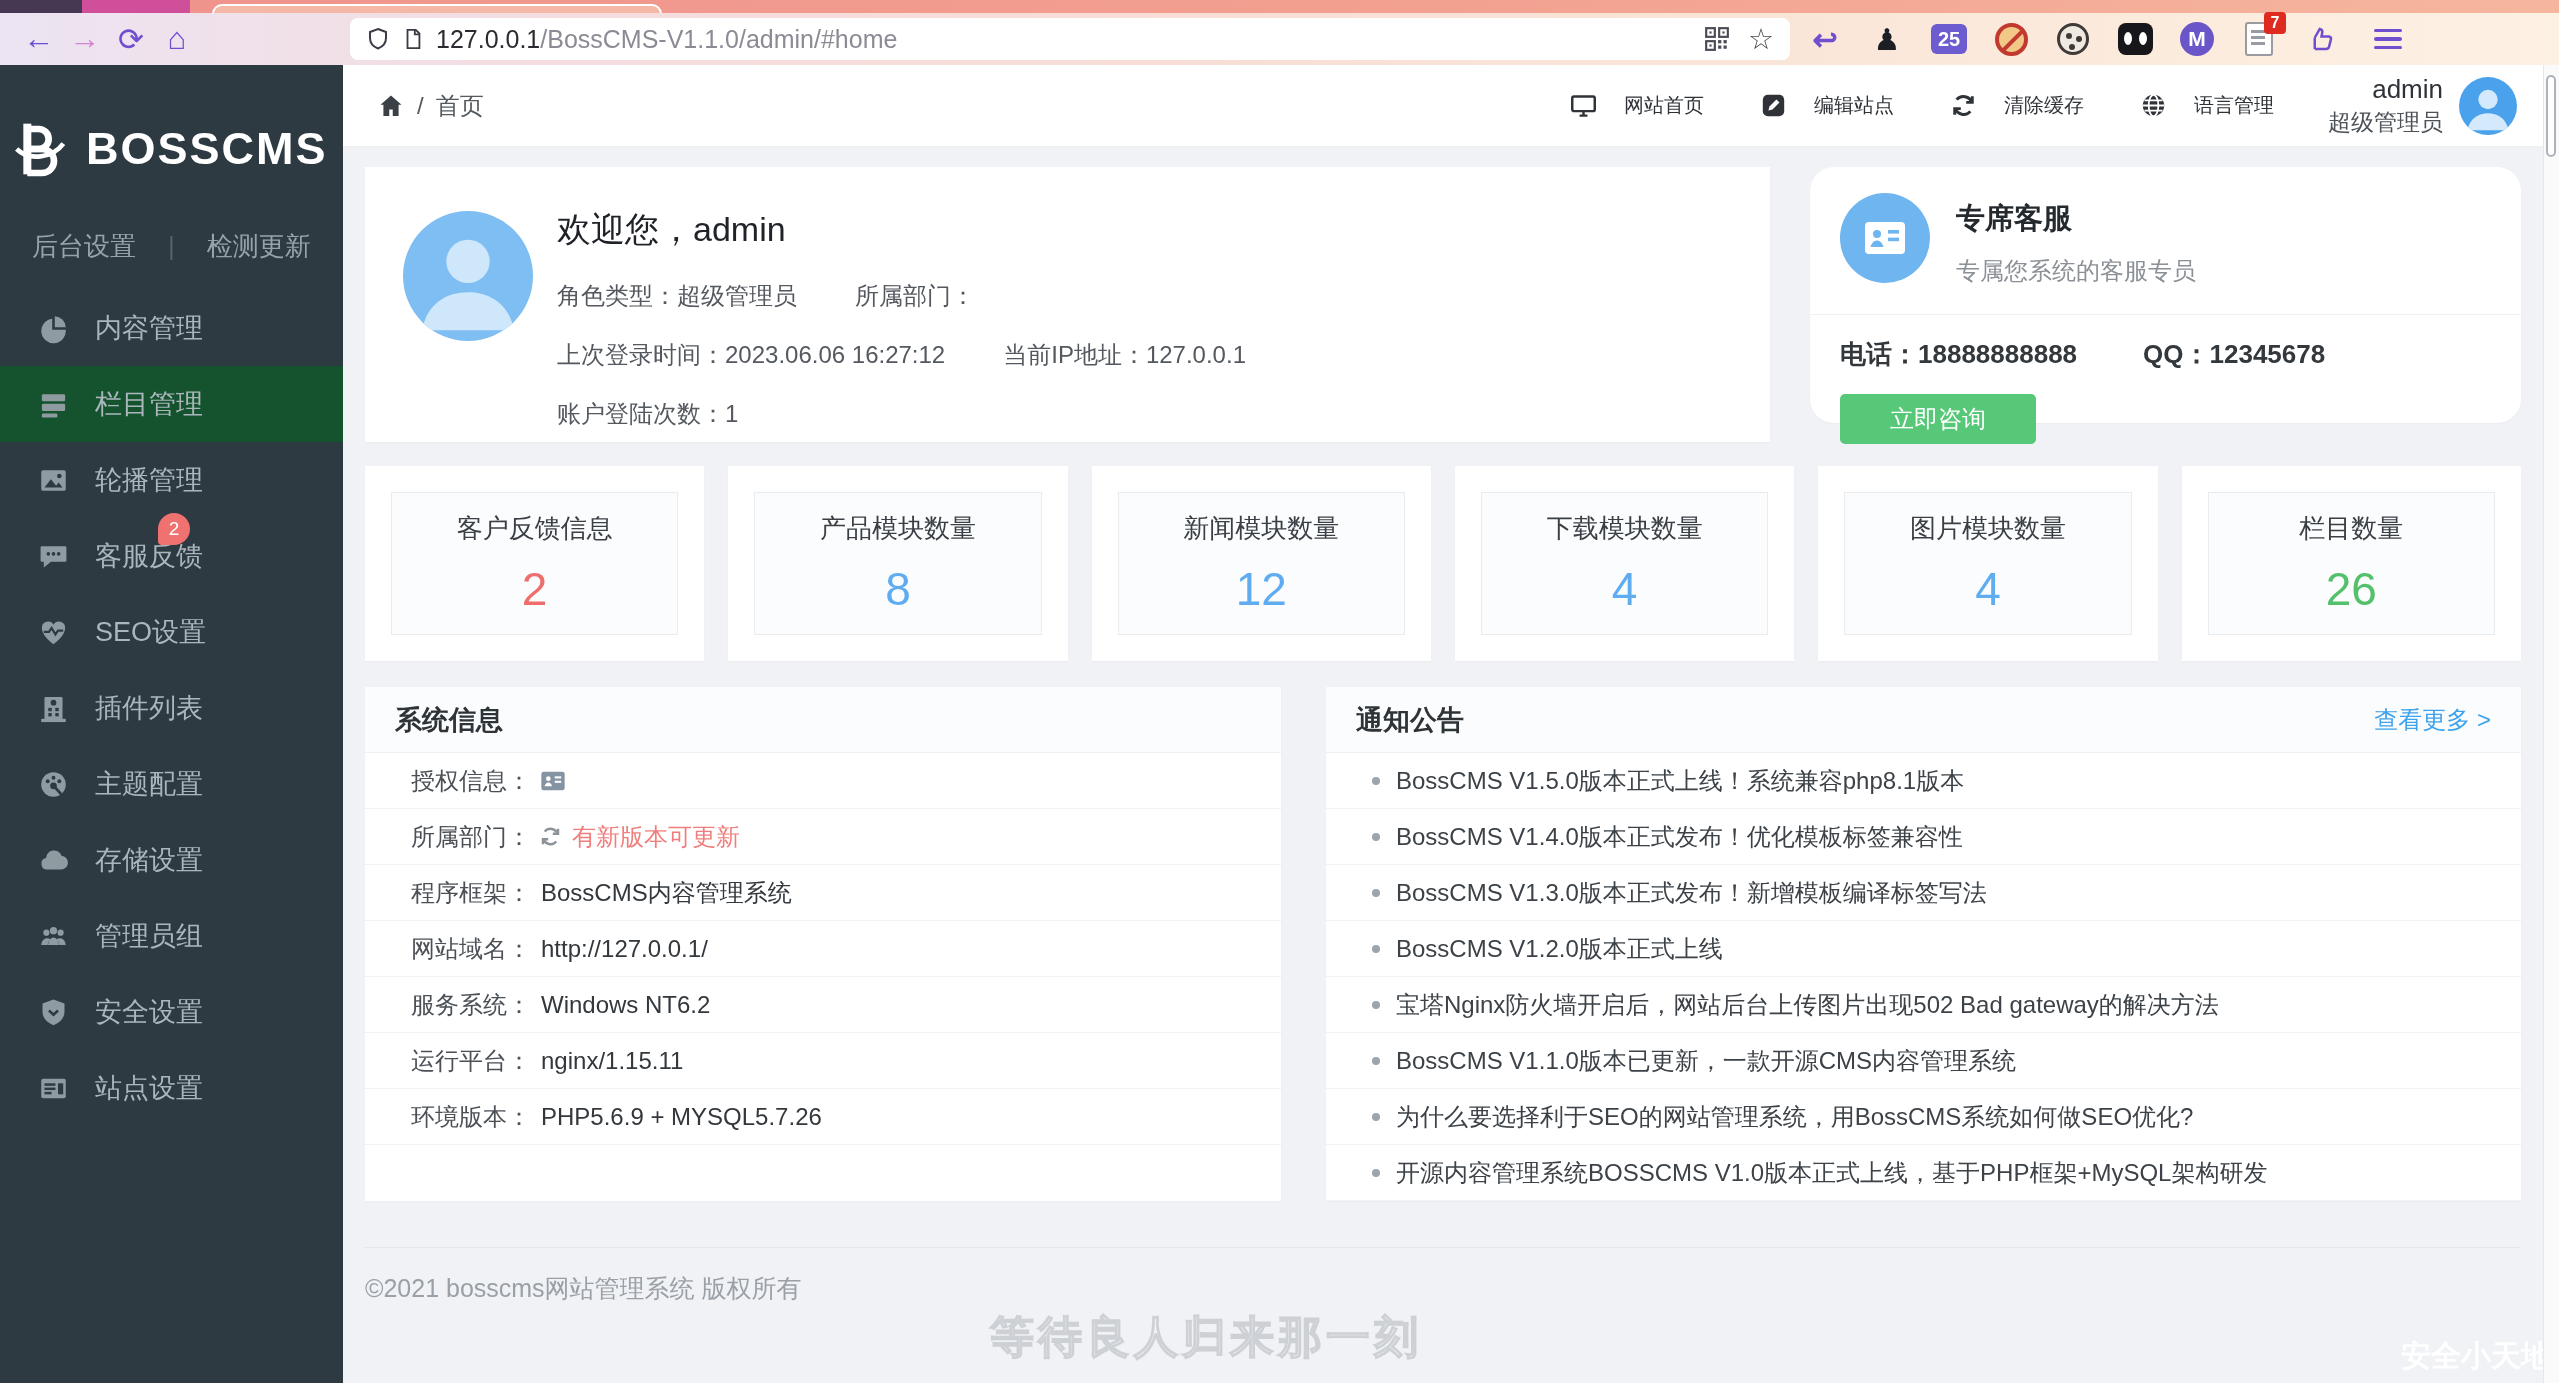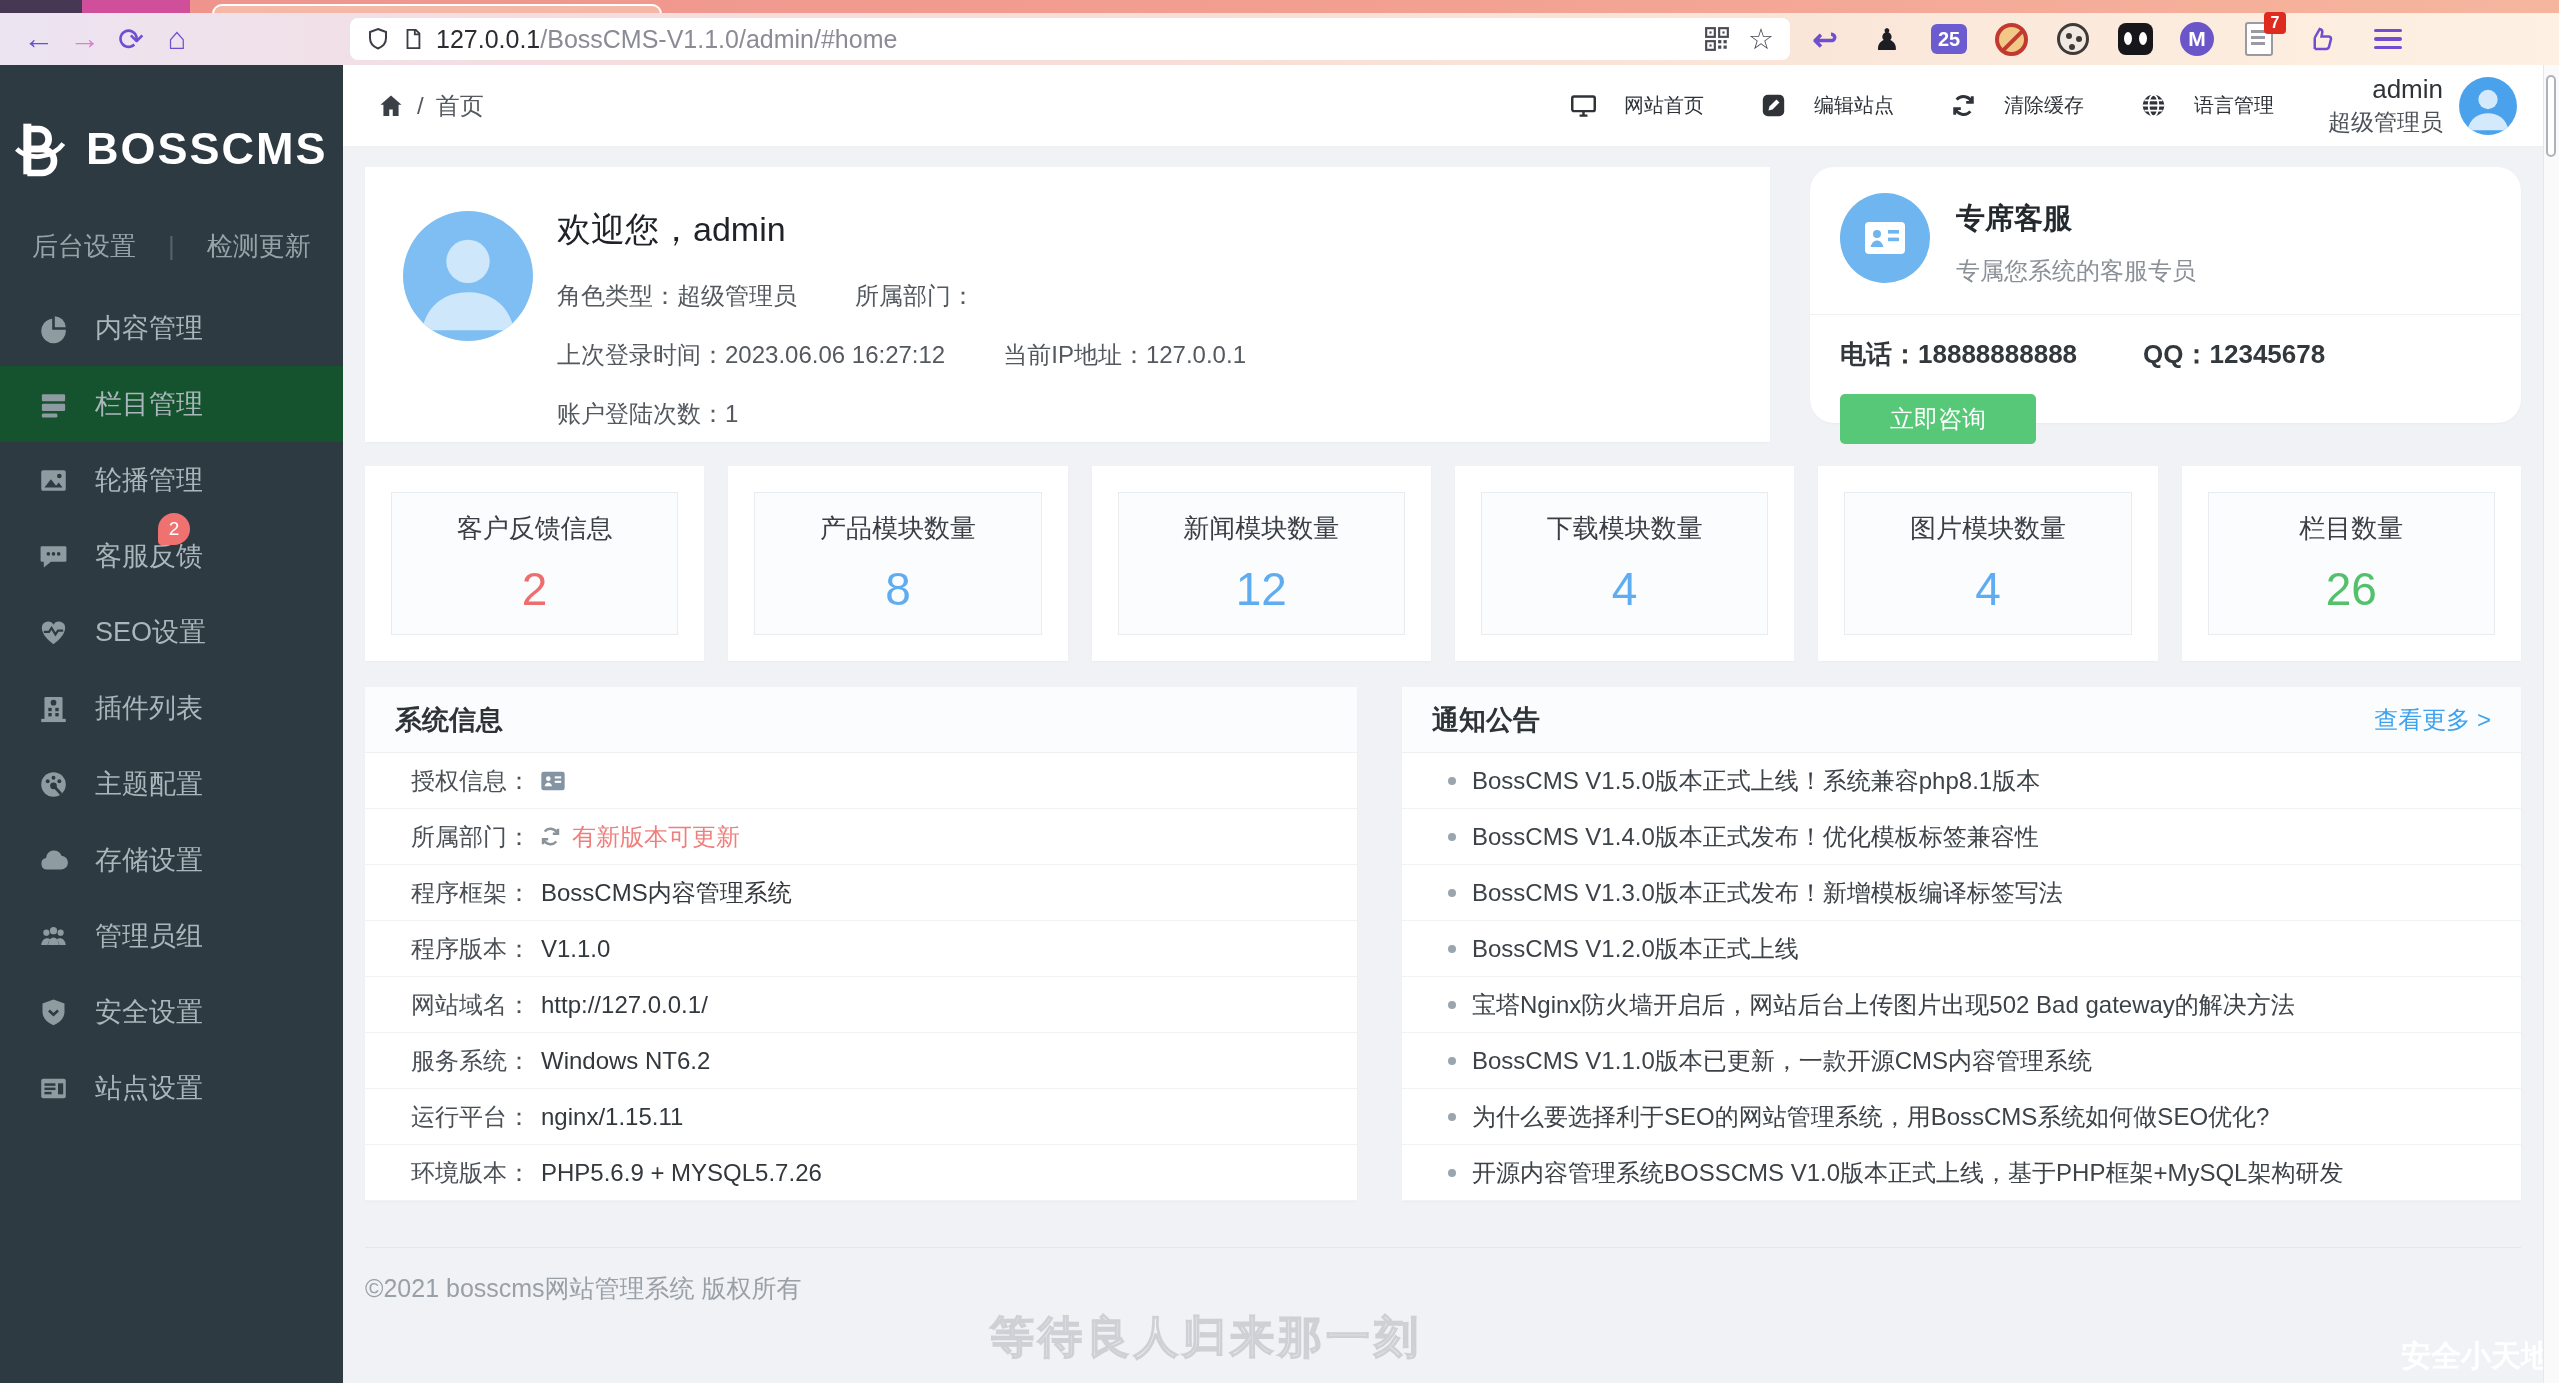--- a/index.html
+++ b/index.html
@@ -89,21 +89,21 @@
   .consult-btn { margin-top:22px; width:196px; height:50px; background:#57c878; color:#fff; font-size:24px; border:none; border-radius:5px; }
 
   .row2 { display:flex; gap:24px; margin-top:24px; }
   .stat-card { flex:1; height:195px; background:#fff; padding:26px; box-shadow:0 1px 2px rgba(0,0,0,.03); }
   .stat-inner { height:100%; border:1px solid #e9ecef; background:#fbfcfd; display:flex; flex-direction:column; align-items:center; justify-content:center; gap:16px; }
   .stat-label { font-size:26px; color:#3a3f45; }
   .stat-value { font-size:46px; }
 
   .row3 { display:flex; gap:45px; margin-top:26px; }
   .panel-head { height:66px; background:#fbfcfd; border-bottom:1px solid #eef0f2; display:flex; align-items:center; padding:0 30px; font-size:27px; font-weight:600; color:#2e3338; }
-  .sysinfo { width:992px; }
+  .sysinfo { width:916px; }
   .notices { flex:1; }
   .p-row { height:56px; display:flex; align-items:center; padding:0 46px; border-bottom:1px solid #f0f2f4; font-size:24px; }
   .p-label { color:#4a5056; }
   .p-value { color:#33383d; margin-left:10px; }
   .red { color:#ef7f7d; }
   .more-link { margin-left:auto; font-size:24px; font-weight:normal; color:#3ea2ec; }
   .bullet { width:8px; height:8px; border-radius:50%; background:#9aa5ad; margin-right:16px; flex:none; }
   .n-text { color:#3c4247; }
 
   .footer { margin-top:46px; border-top:1px solid #e3e6ea; padding-top:24px; font-size:25px; color:#9aa0a8; }
@@ -469,24 +469,20 @@
                 <path d="M19.8 3.8v5.4h-5.4"></path>
                 <path d="M4.2 20.2v-5.4h5.4"></path>
               </svg>
             <span class="p-value red">有新版本可更新</span>
           </div>
           <div class="p-row">
               <span class="p-label">程序框架：</span>
               <span class="p-value">BossCMS内容管理系统</span>
             </div>
           <div class="p-row">
-              <span class="p-label">程序版本：</span>
-              <span class="p-value">V1.1.0</span>
-            </div>
-          <div class="p-row">
               <span class="p-label">网站域名：</span>
               <span class="p-value">http://127.0.0.1/</span>
             </div>
           <div class="p-row">
               <span class="p-label">服务系统：</span>
               <span class="p-value">Windows NT6.2</span>
             </div>
           <div class="p-row">
               <span class="p-label">运行平台：</span>
               <span class="p-value">nginx/1.15.11</span>

